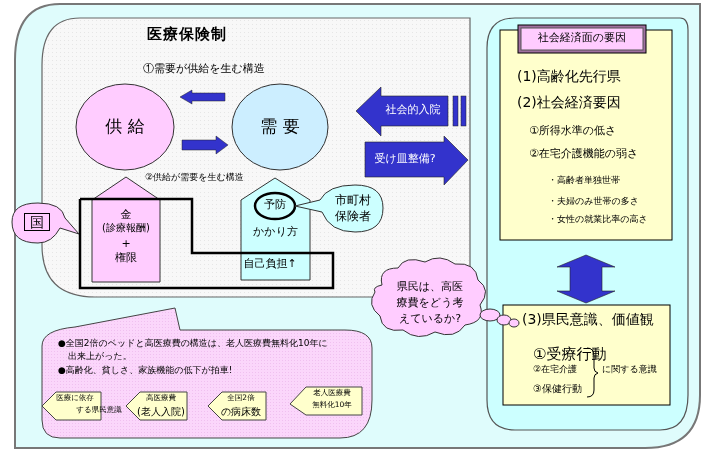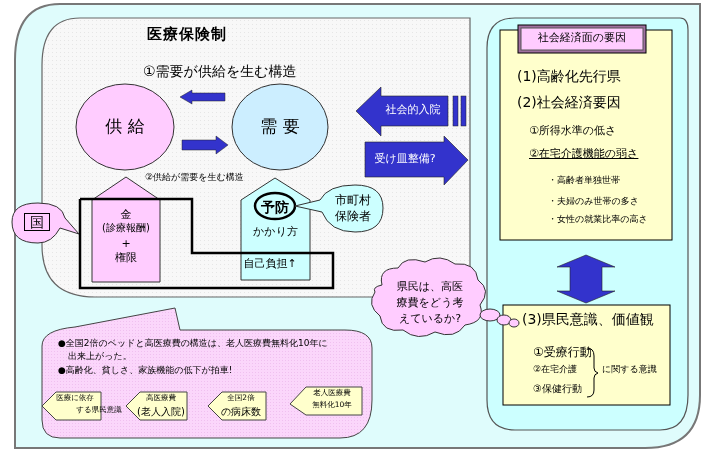--- a/index.html
+++ b/index.html
@@ -85,58 +85,58 @@
   <g>
       <path d="M208,406 L222,392 L266,392 L266,420 L222,420 Z" fill="#ffffcc" stroke="#444"></path>
     </g>
   <g>
       <path d="M290,404 L306,387 L362,387 L362,415 L306,415 Z" fill="#ffffcc" stroke="#444"></path>
     </g>
 </svg>
 
 <div class="t" style="left:147px; top:26px; font-size:15px; font-weight:bold; letter-spacing:1px;">医療保険制</div>
 
-<div class="t" style="left:143px; top:63px; font-size:14px;">①需要が供給を生む構造</div>
+<div class="t" style="left:143px; top:63px; font-size:11px;font-family:Liberation Mono, monospace;">①需要が供給を生む構造</div>
 <div class="t" style="left:145px; top:172px; font-size:9px;">②供給が需要を生む構造</div>
 
 <div class="t c" style="left:90px; top:117px; width:70px; font-size:17px;">供 給</div>
 <div class="t c" style="left:245px; top:117px; width:70px; font-size:17px;">需 要</div>
 
 <div class="t c" style="left:92px; top:209px; width:68px; font-size:11px;">金</div>
 <div class="t c" style="left:92px; top:222px; width:68px; font-size:10px;">(診療報酬)</div>
 <div class="t c" style="left:92px; top:238px; width:68px; font-size:11px;">+</div>
 <div class="t c" style="left:92px; top:252px; width:68px; font-size:11px;">権限</div>
 
-<div class="t c" style="left:255px; top:199px; width:40px; font-size:14px;font-weight:bold;">予防</div>
+<div class="t c" style="left:255px; top:199px; width:40px; font-size:11px;">予防</div>
 <div class="t c" style="left:241px; top:226px; width:69px; font-size:11px;">かかり方</div>
 <div class="t c" style="left:241px; top:258px; width:58px; font-size:11px;">自己負担↑</div>
 
 <div class="t c" style="left:24px; top:213px; width:24px; font-size:14px; border:1px solid #000; line-height:16px;">国</div>
 
 <div class="t c" style="left:328px; top:194px; width:50px; font-size:12px;">市町村</div>
 <div class="t c" style="left:328px; top:210px; width:50px; font-size:12px;">保険者</div>
 
 <div class="t c" style="left:378px; top:104px; width:70px; font-size:11px; color:#fff;">社会的入院</div>
 <div class="t c" style="left:365px; top:153px; width:80px; font-size:11px; color:#fff;">受け皿整備?</div>
 
 <div class="t c" style="left:388px; top:281px; width:84px; font-size:11px;">県民は、高医</div>
 <div class="t c" style="left:388px; top:297px; width:84px; font-size:11px;">療費をどう考</div>
 <div class="t c" style="left:388px; top:313px; width:84px; font-size:11px;">えているか?</div>
 
 <div class="t c" style="left:521px; top:32px; width:122px; font-size:11px;">社会経済面の要因</div>
 <div class="t" style="left:517px; top:68px; font-size:14px;">(1)高齢化先行県</div>
 <div class="t" style="left:517px; top:94px; font-size:14px;">(2)社会経済要因</div>
 <div class="t" style="left:529px; top:125px; font-size:11px;">①所得水準の低さ</div>
-<div class="t" style="left:529px; top:148px; font-size:11px;text-decoration:underline;">②在宅介護機能の弱さ</div>
+<div class="t" style="left:529px; top:148px; font-size:11px;">②在宅介護機能の弱さ</div>
 <div class="t" style="left:548px; top:175px; font-size:9px;">・高齢者単独世帯</div>
 <div class="t" style="left:548px; top:196px; font-size:9px;">・夫婦のみ世帯の多さ</div>
 <div class="t" style="left:548px; top:214px; font-size:9px;">・女性の就業比率の高さ</div>
 
 <div class="t" style="left:522px; top:311px; font-size:14px;">(3)県民意識、価値観</div>
-<div class="t" style="left:533px; top:346px; font-size:12px;">①受療行動</div>
+<div class="t" style="left:533px; top:346px; font-size:15px;">①受療行動</div>
 <div class="t" style="left:533px; top:364px; font-size:9px;">②在宅介護</div>
 <div class="t" style="left:533px; top:383px; font-size:10px;">③保健行動</div>
 <div class="t" style="left:602px; top:364px; font-size:9px;">に関する意識</div>
 
 <div class="t" style="left:58px; top:338px; font-size:9px;">●全国2倍のベッドと高医療費の構造は、老人医療費無料化10年に</div>
 <div class="t" style="left:68px; top:351px; font-size:9px;">出来上がった。</div>
 <div class="t" style="left:58px; top:365px; font-size:9px;">●高齢化、貧しさ、家族機能の低下が拍車!</div>
 
 <div class="t c" style="left:48px; top:394px; width:54px; font-size:7.5px;">医療に依存</div>
 <div class="t c" style="left:60px; top:406px; width:54px; font-size:7.5px;margin-left:12px;">する県民意識</div>

